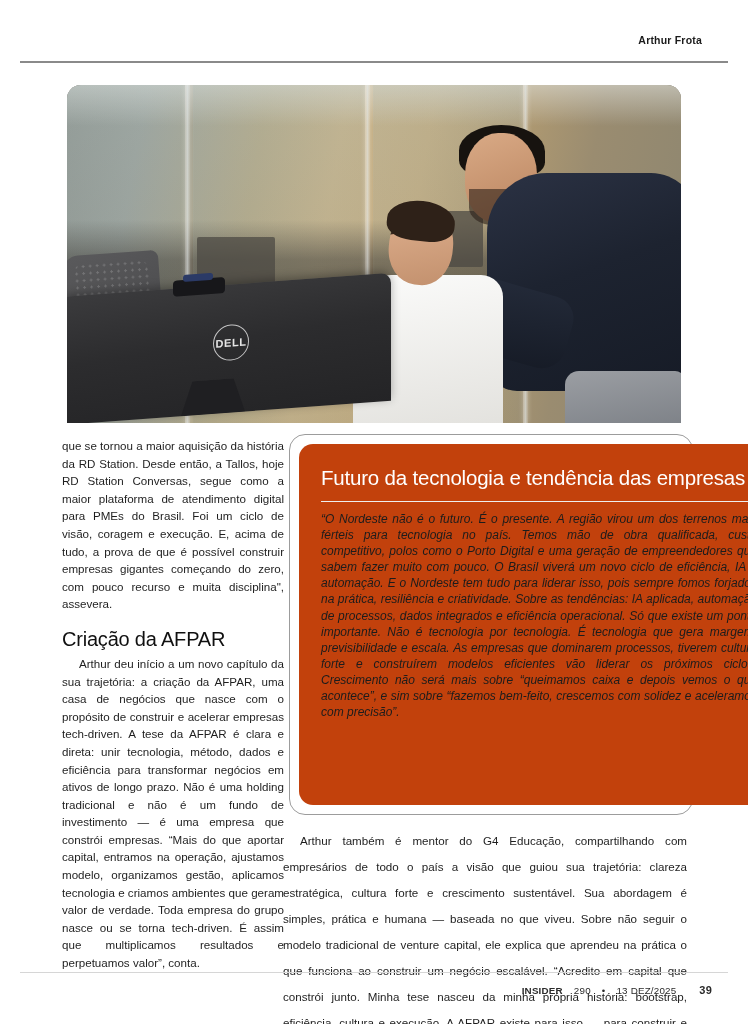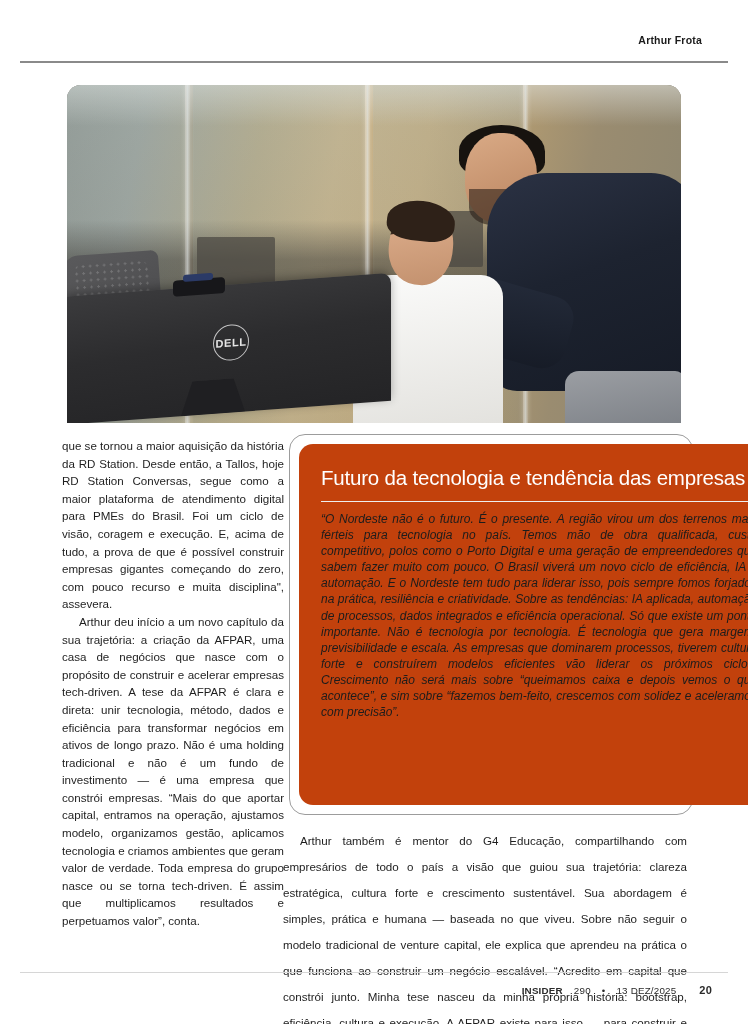--- a/index.html
+++ b/index.html
@@ -403,36 +403,37 @@
       <div class="monitor">
         <div class="webcam"></div>
         <div class="dell-logo">DELL</div>
         <div class="monitor-stand"></div>
       </div>
     </div>
   </figure>
 
   <div class="col-left">
     <p>que se tornou a maior aquisição da história da RD Station. Desde então, a Tallos, hoje RD Station Conversas, segue como a maior plataforma de atendimento digital para PMEs do Brasil. Foi um ciclo de visão, coragem e execução. E, acima de tudo, a prova de que é possível construir empresas gigantes começando do zero, com pouco recurso e muita disciplina", assevera.</p>
+    <h2 class="sec-title">Criação da AFPAR</h2>
     <p class="indent">Arthur deu início a um novo capítulo da sua trajetória: a criação da AFPAR, uma casa de negócios que nasce com o propósito de construir e acelerar empresas tech-driven. A tese da AFPAR é clara e direta: unir tecnologia, método, dados e eficiência para transformar negócios em ativos de longo prazo. Não é uma holding tradicional e não é um fundo de investimento — é uma empresa que constrói empresas. “Mais do que aportar capital, entramos na operação, ajustamos modelo, organizamos gestão, aplicamos tecnologia e criamos ambientes que geram valor de verdade. Toda empresa do grupo nasce ou se torna tech-driven. É assim que multiplicamos resultados e perpetuamos valor”, conta.</p>
   </div>
 
   <div class="box-outer"></div>
   <aside class="box-inner">
     <h3 class="box-title">Futuro da tecnologia e tendência das empresas</h3>
     <div class="box-rule"></div>
     <p class="box-quote">“O Nordeste não é o futuro. É o presente. A região virou um dos terrenos mais férteis para tecnologia no país. Temos mão de obra qualificada, custo competitivo, polos como o Porto Digital e uma geração de empreendedores que sabem fazer muito com pouco. O Brasil viverá um novo ciclo de eficiência, IA e automação. E o Nordeste tem tudo para liderar isso, pois sempre fomos forjados na prática, resiliência e criatividade. Sobre as tendências: IA aplicada, automação de processos, dados integrados e eficiência operacional. Só que existe um ponto importante. Não é tecnologia por tecnologia. É tecnologia que gera margem, previsibilidade e escala. As empresas que dominarem processos, tiverem cultura forte e construírem modelos eficientes vão liderar os próximos ciclos. Crescimento não será mais sobre “queimamos caixa e depois vemos o que acontece”, e sim sobre “fazemos bem-feito, crescemos com solidez e aceleramos com precisão”.</p>
   </aside>
 
   <div class="col-bottom">
     <p><span>Arthur também é mentor do G4 Educação, compartilhando com empresários de todo o país a visão que guiou sua trajetória: clareza estratégica, cultura forte e crescimento sustentável. Sua abordagem é simples, prática e humana — baseada no que viveu. Sobre não seguir o modelo tradicional de venture capital, ele explica que aprendeu na prática o que funciona ao construir um negócio escalável. “Acredito em capital que constrói junto. Minha tese nasceu da minha própria história: bootstrap, eficiência, cultura e execução. A AFPAR existe para isso — para construir e acelerar negócios com tecnologia e método, não apenas financiar”, afirma.</span><span class="endstar">★</span></p>
   </div>
 
   <div class="foot-rule"></div>
   <div class="footer">
     <span class="foot-brand">INSIDER</span>
     <span>290</span>
     <span>•</span>
     <span>13 DEZ/2025</span>
-    <span class="foot-page">20</span>
+    <span class="foot-page">39</span>
   </div>
 
 </div>
 
 </body></html>

